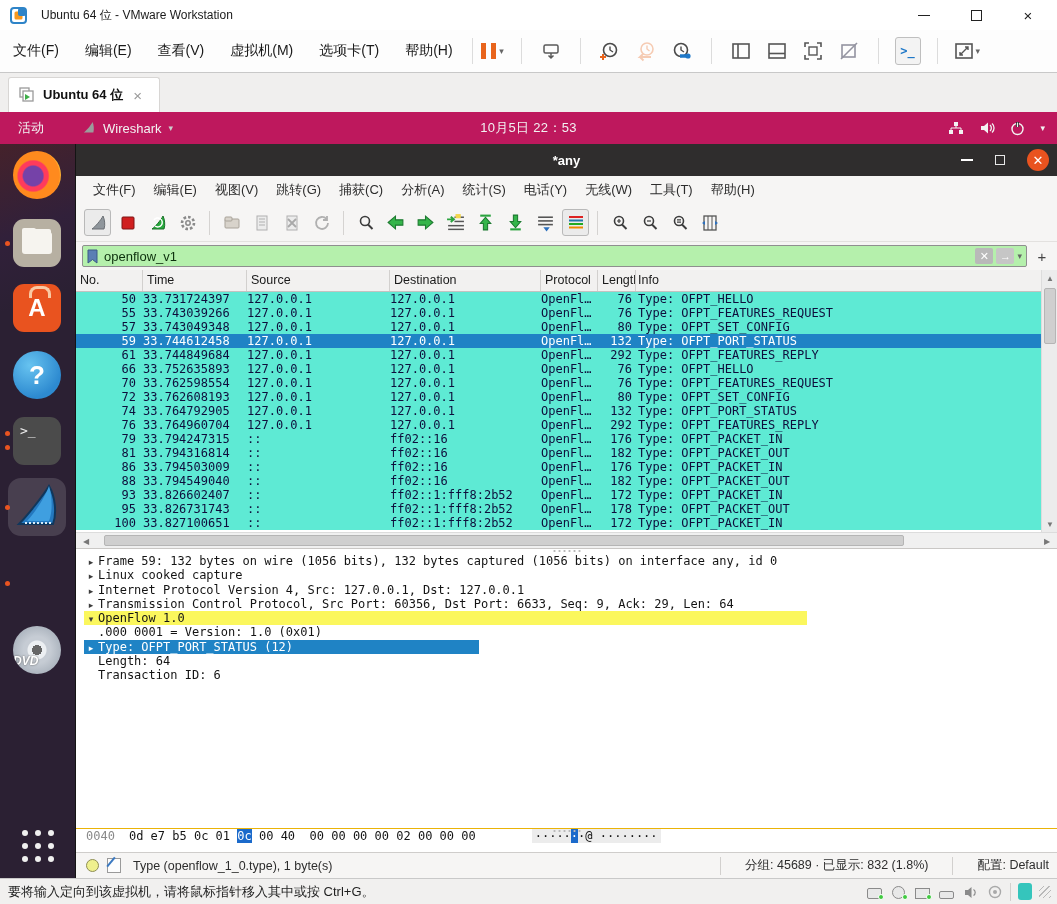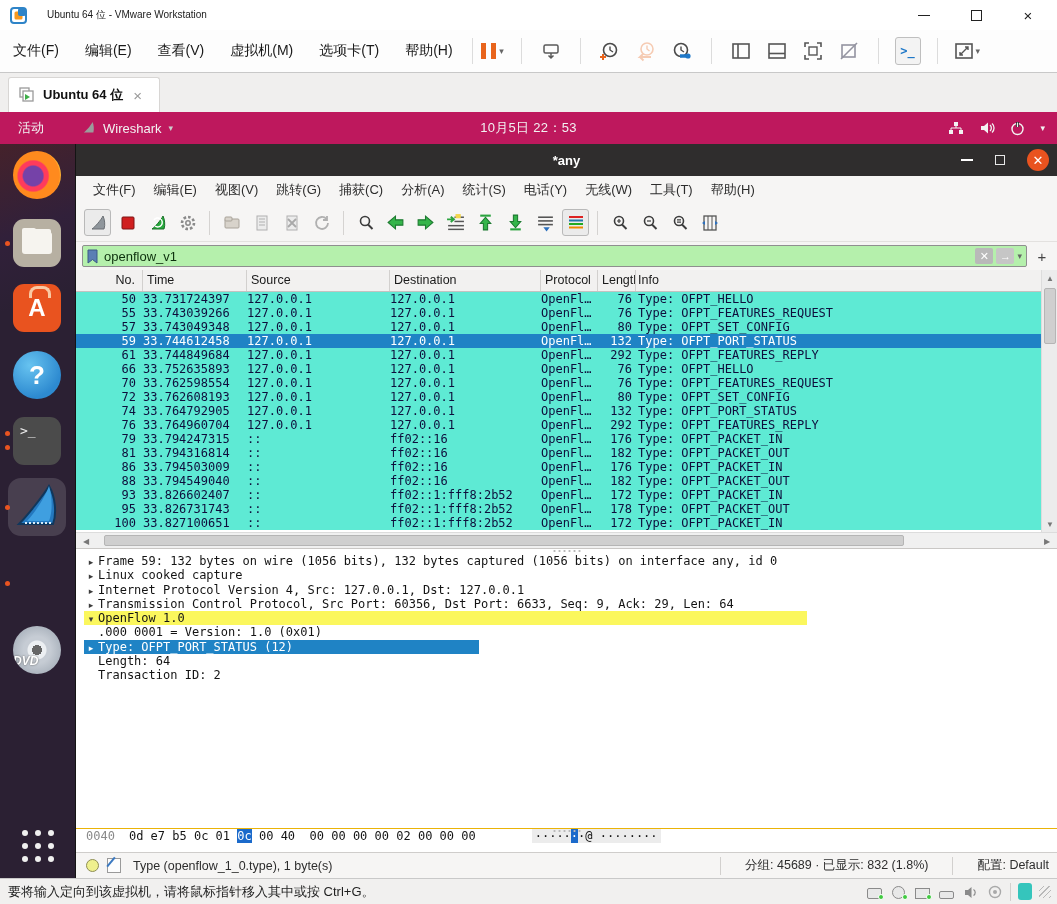--- a/index.html
+++ b/index.html
@@ -1,21 +1,21 @@
 <!DOCTYPE html>
 <html><head>
 <meta charset="utf-8">
 <style>
   *{box-sizing:border-box;margin:0;padding:0}
   html,body{width:1057px;height:904px;overflow:hidden;background:#fff;
     font-family:"Liberation Sans","DejaVu Sans",sans-serif;-webkit-font-smoothing:antialiased}
   
   #vm-titlebar{position:absolute;left:0;top:0;width:1057px;height:30px;background:#fff;display:flex;align-items:center}
   #vm-logo{width:17px;height:17px;margin-left:10px}
-  #vm-title{font-size:10px;color:#1a1a1a;margin-left:20px}
+  #vm-title{font-size:12px;color:#1a1a1a;margin-left:14px}
   #vm-winctl{position:absolute;right:8px;top:0;height:30px;display:flex;align-items:center;gap:30px;padding-right:10px}
   .wc{width:22px;height:22px;display:flex;align-items:center;justify-content:center;color:#222;font-size:15px}
   .wc-min i{display:block;width:12px;height:1px;background:#222}
   .wc-max i{display:block;width:11px;height:11px;border:1px solid #222}
   
   #vm-menubar{position:absolute;left:0;top:30px;width:1057px;height:43px;background:#fdfdfd;border-bottom:1px solid #c8c8c8;display:flex;align-items:center;font-size:14px;color:#1a1a1a}
   .vm-menu-item{padding:5px 13px;cursor:default}
   .tbsep{width:1px;height:26px;background:#dcdcdc;margin:0 6px}
   .vtb{display:flex;align-items:center;gap:10px}
   .vtbtn{height:28px;min-width:26px;display:flex;align-items:center;justify-content:center;gap:2px}
@@ -493,21 +493,21 @@
         <span id="filter-text">openflow_v1</span>
         <span class="f-btn f-x">✕</span>
         <span class="f-btn f-go">→</span>
         <span class="caret" style="margin-right:4px">▾</span>
       </div>
       <span id="filter-plus">+</span>
     </div>
 
     <div id="pkt-list">
       <div id="pkt-header">
-        <span class="hc c-no" style="text-align:right;padding-left:4px">No.</span>
+        <span class="hc c-no" style="text-align:left;padding-left:4px">No.</span>
         <span class="hc c-time">Time</span>
         <span class="hc c-src">Source</span>
         <span class="hc c-dst">Destination</span>
         <span class="hc c-proto">Protocol</span>
         <span class="hc c-len">Length</span>
         <span class="hc c-info" style="border-right:none">Info</span>
       </div>
       <div id="pkt-body">
 
           <div class="prow">
@@ -705,21 +705,21 @@
         <div class="drow"><span class="dwrap"><span class="darr">▸</span><span class="dtext">Transmission Control Protocol, Src Port: 60356, Dst Port: 6633, Seq: 9, Ack: 29, Len: 64</span></span></div>
 
         <div class="drow hl-yellow"><span class="dwrap"><span class="darr">▾</span><span class="dtext">OpenFlow 1.0</span></span></div>
 
         <div class="drow ind1"><span class="dwrap"><span class="darr"></span><span class="dtext">.000 0001 = Version: 1.0 (0x01)</span></span></div>
 
         <div class="drow ind1 hl-blue"><span class="dwrap"><span class="darr">▸</span><span class="dtext">Type: OFPT_PORT_STATUS (12)</span></span></div>
 
         <div class="drow ind1"><span class="dwrap"><span class="darr"></span><span class="dtext">Length: 64</span></span></div>
 
-        <div class="drow ind1"><span class="dwrap"><span class="darr"></span><span class="dtext">Transaction ID: 2</span></span></div>
+        <div class="drow ind1"><span class="dwrap"><span class="darr"></span><span class="dtext">Transaction ID: 6</span></span></div>
       </div>
 
     <div id="hex-pane">
       <span class="grip"></span>
       <span id="hex-offset">0040</span>
       <span><span>0d e7 b5 0c 01 </span><span class="hex-hl">0c</span><span> 00 40</span><span>  </span><span>00 00 00 00 02 00 00 00</span></span>
       <span id="hex-ascii"><span>·····</span><span class="hex-hl">·</span><span>·@ </span><span>········</span></span>
     </div>
 
     <div id="ws-status">

